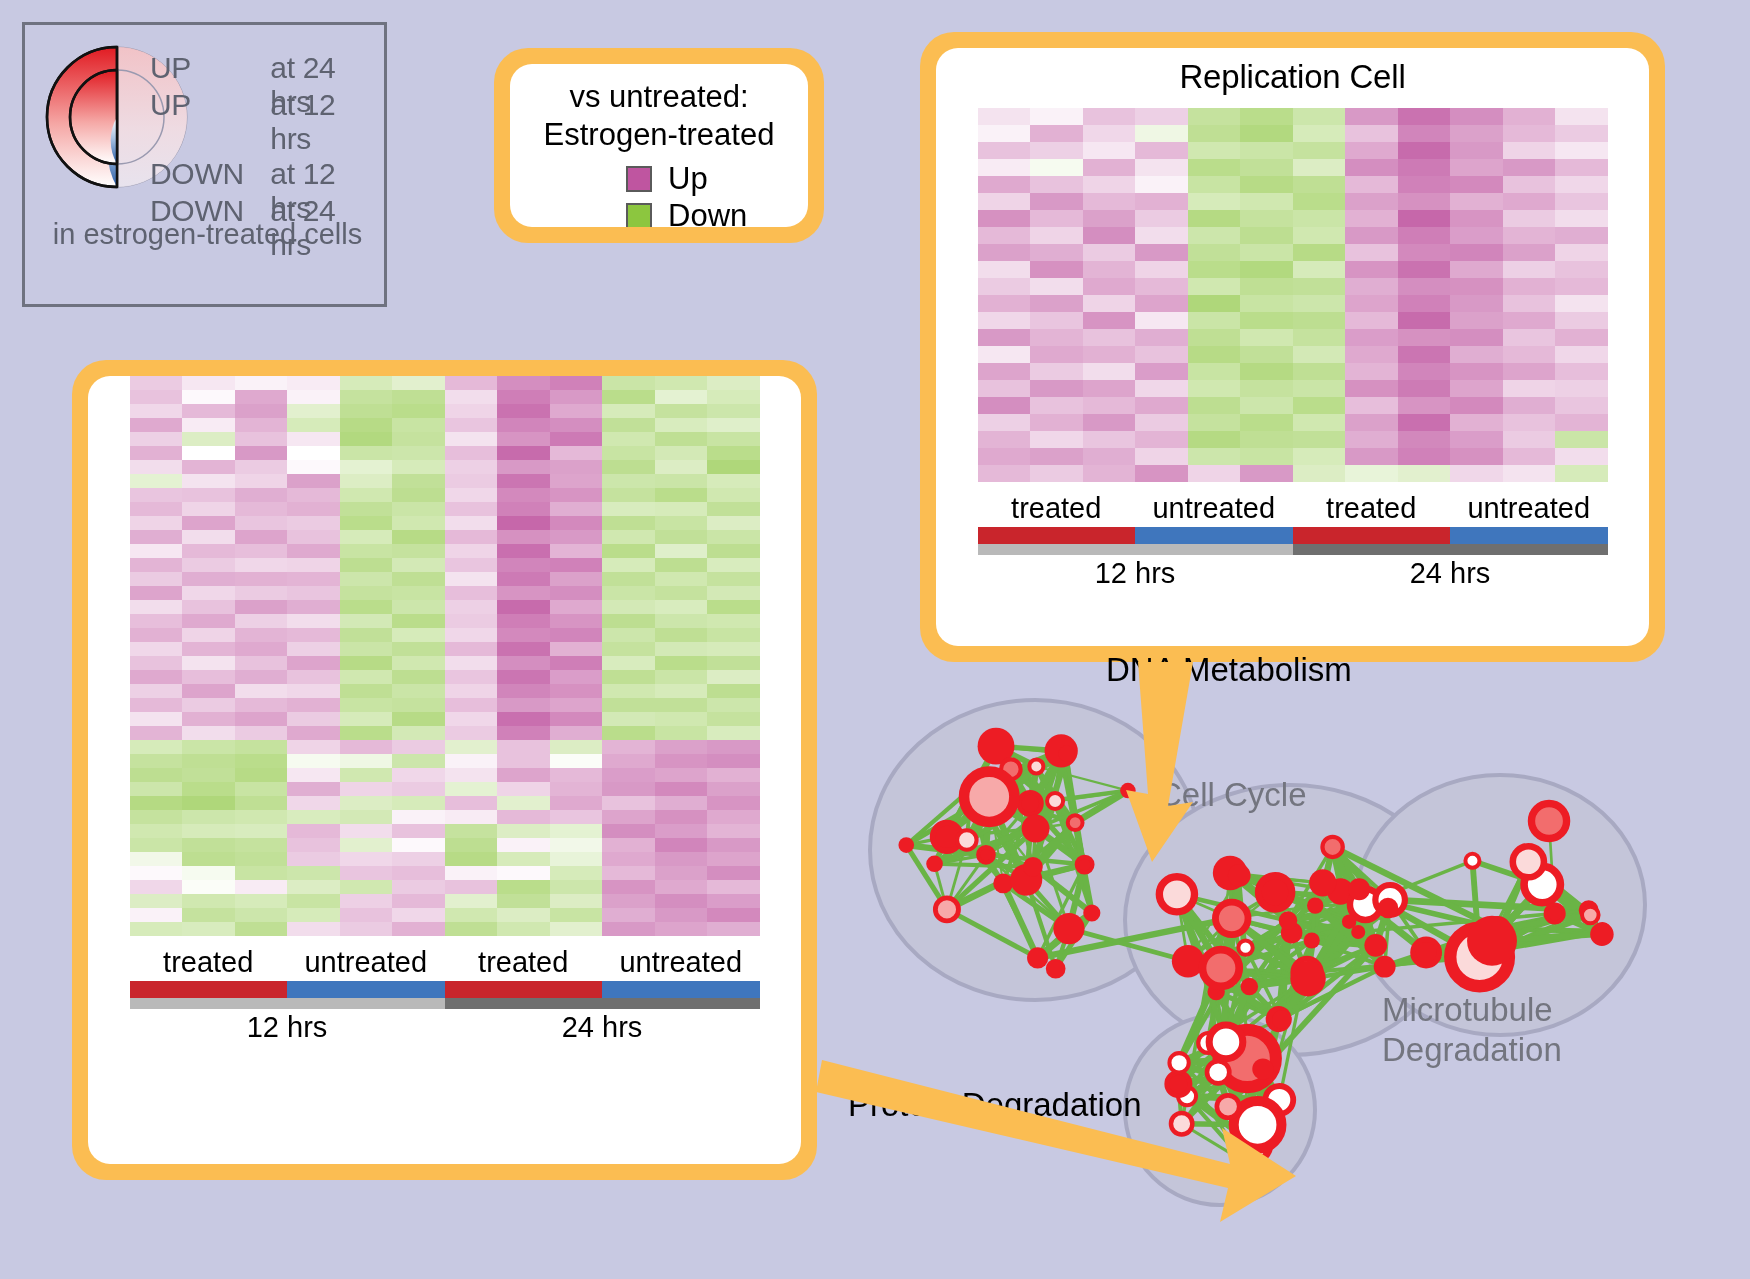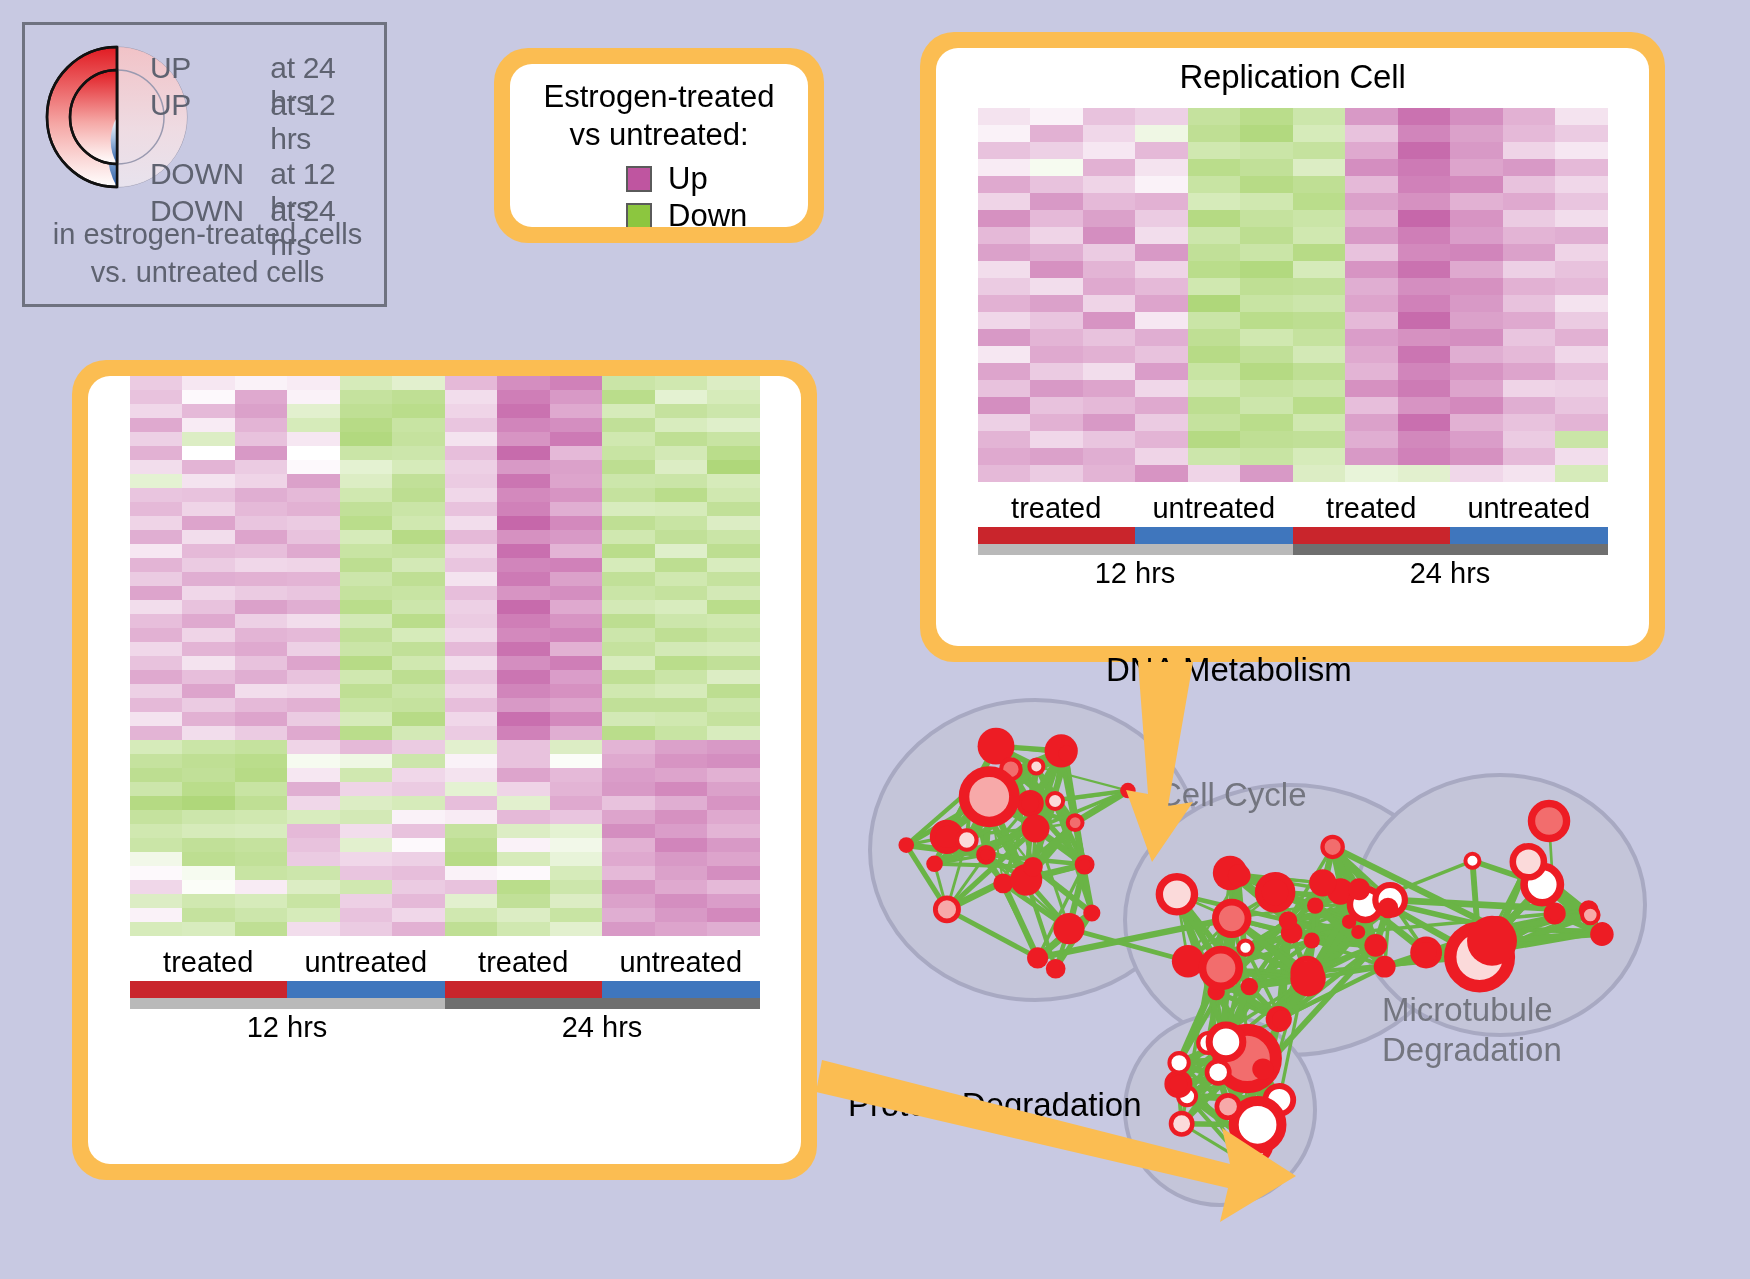--- a/index.html
+++ b/index.html
@@ -144,29 +144,28 @@
         <span class="kw lbl narrow">DOWN</span>
         <span class="kw">at 12 hrs</span>
       </div>
       <div class="key-row">
         <span class="kw lbl narrow">DOWN</span>
         <span class="kw">at 24 hrs</span>
       </div>
     </div>
     <div class="key-caption">
       <div>in estrogen-treated cells</div>
-      <div>vs. untreated cells</div>
     </div>
   </div>
 
   <div class="panel" id="legend-panel">
     <div class="panel-inner">
       <div class="legend-title">
+        <div>vs untreated:</div>
         <div>Estrogen-treated</div>
-        <div>vs untreated:</div>
       </div>
       <div class="legend-items">
         <div class="legend-item">
           <span class="sw" id="sw-up" style="background: rgb(191, 85, 160);"></span>
           <span class="legend-label">Up</span>
         </div>
         <div class="legend-item">
           <span class="sw" id="sw-down" style="background: rgb(140, 198, 63);"></span>
           <span class="legend-label">Down</span>
         </div>

